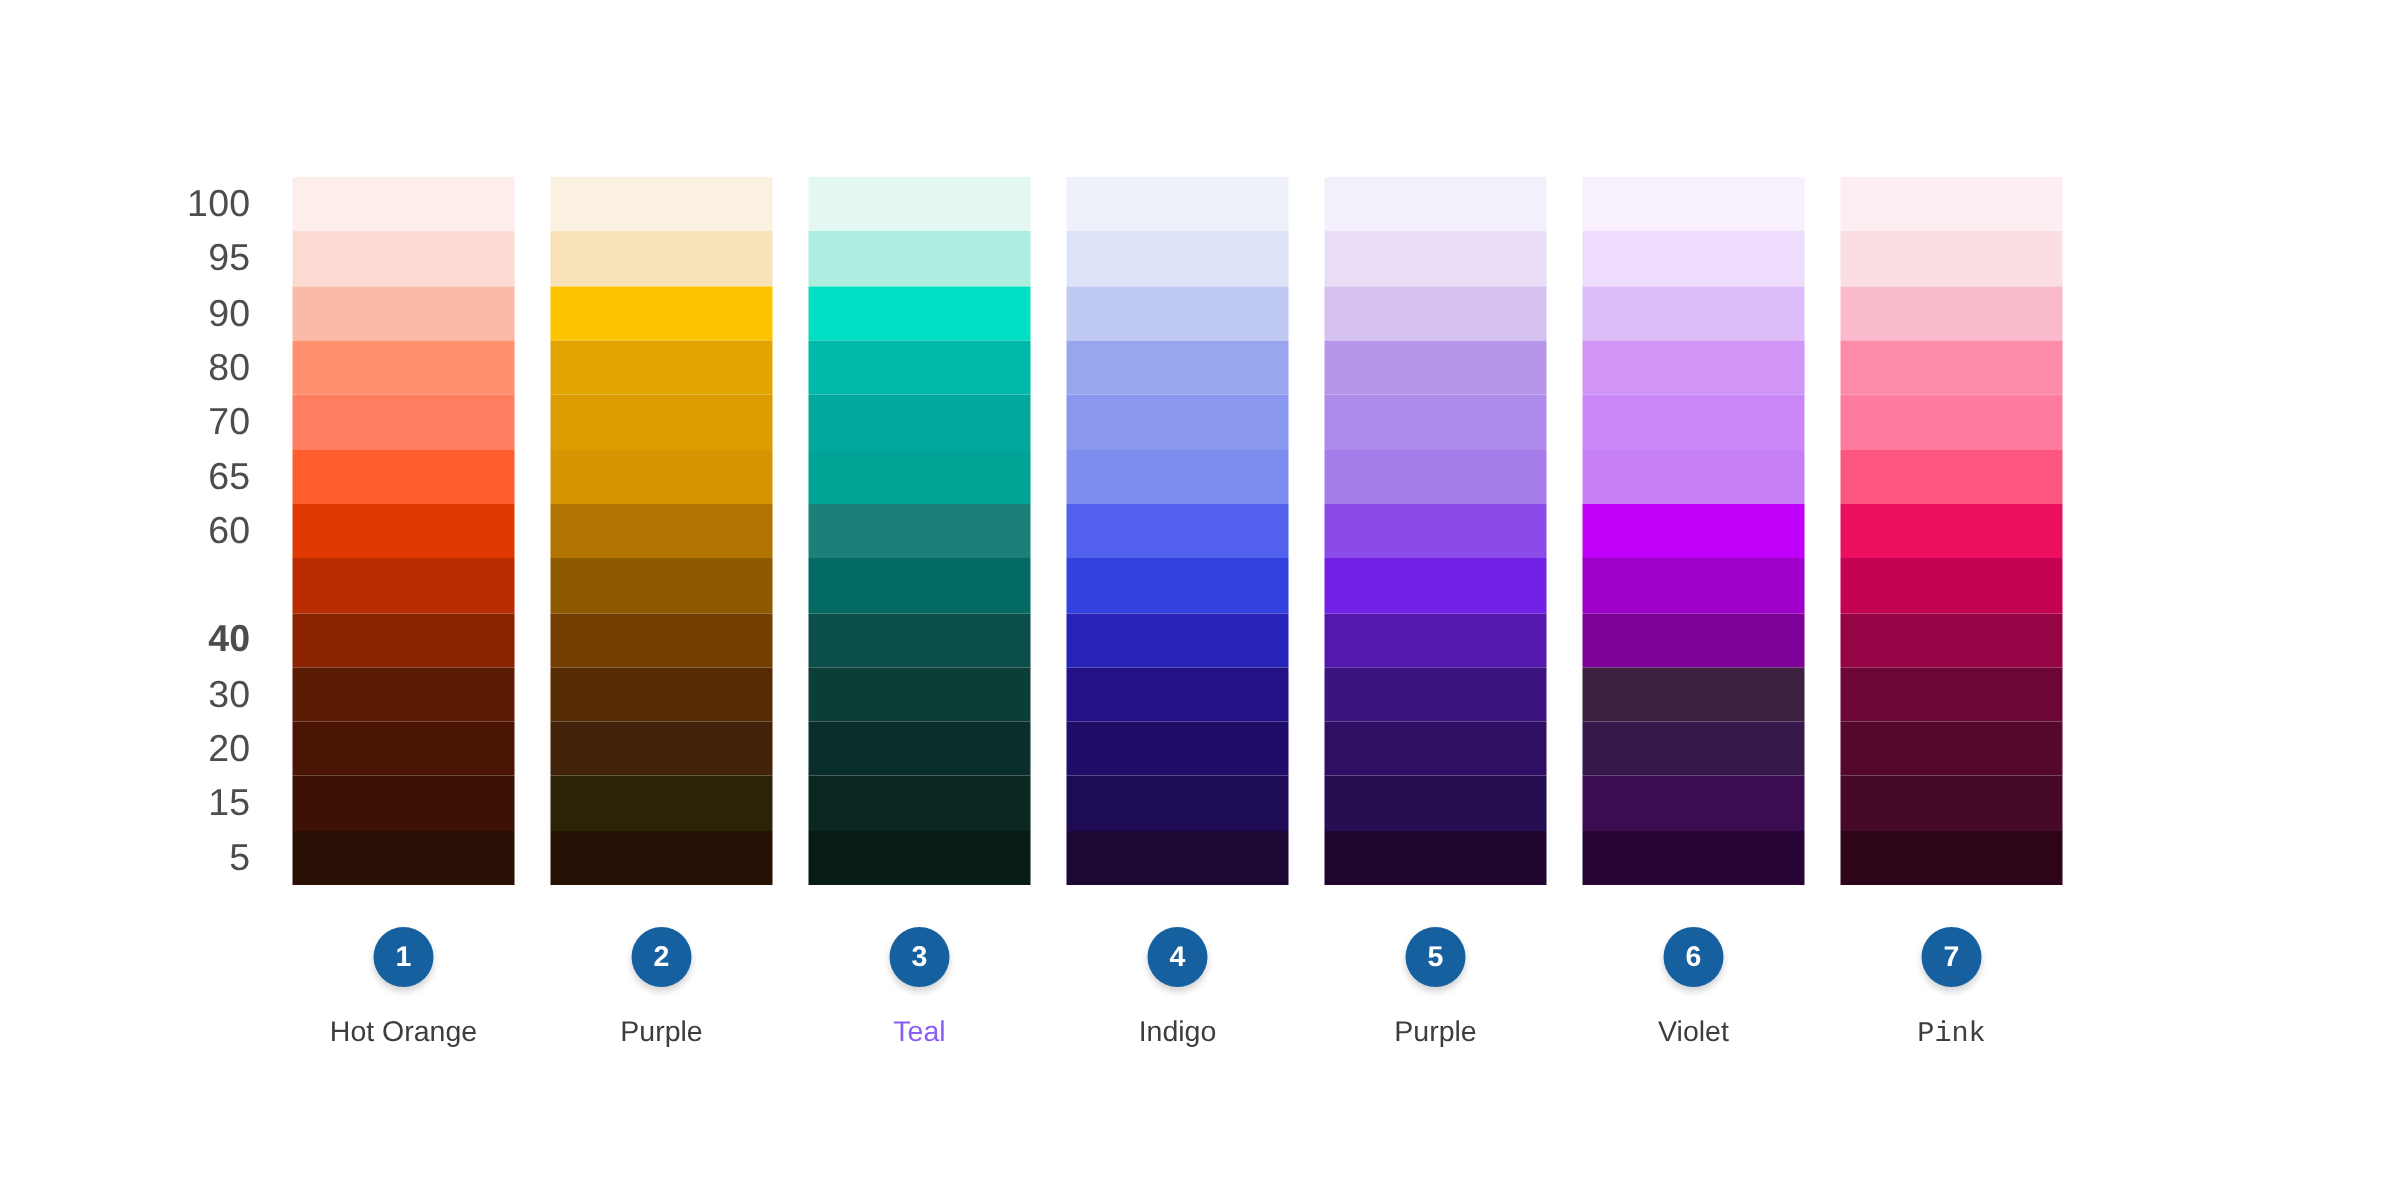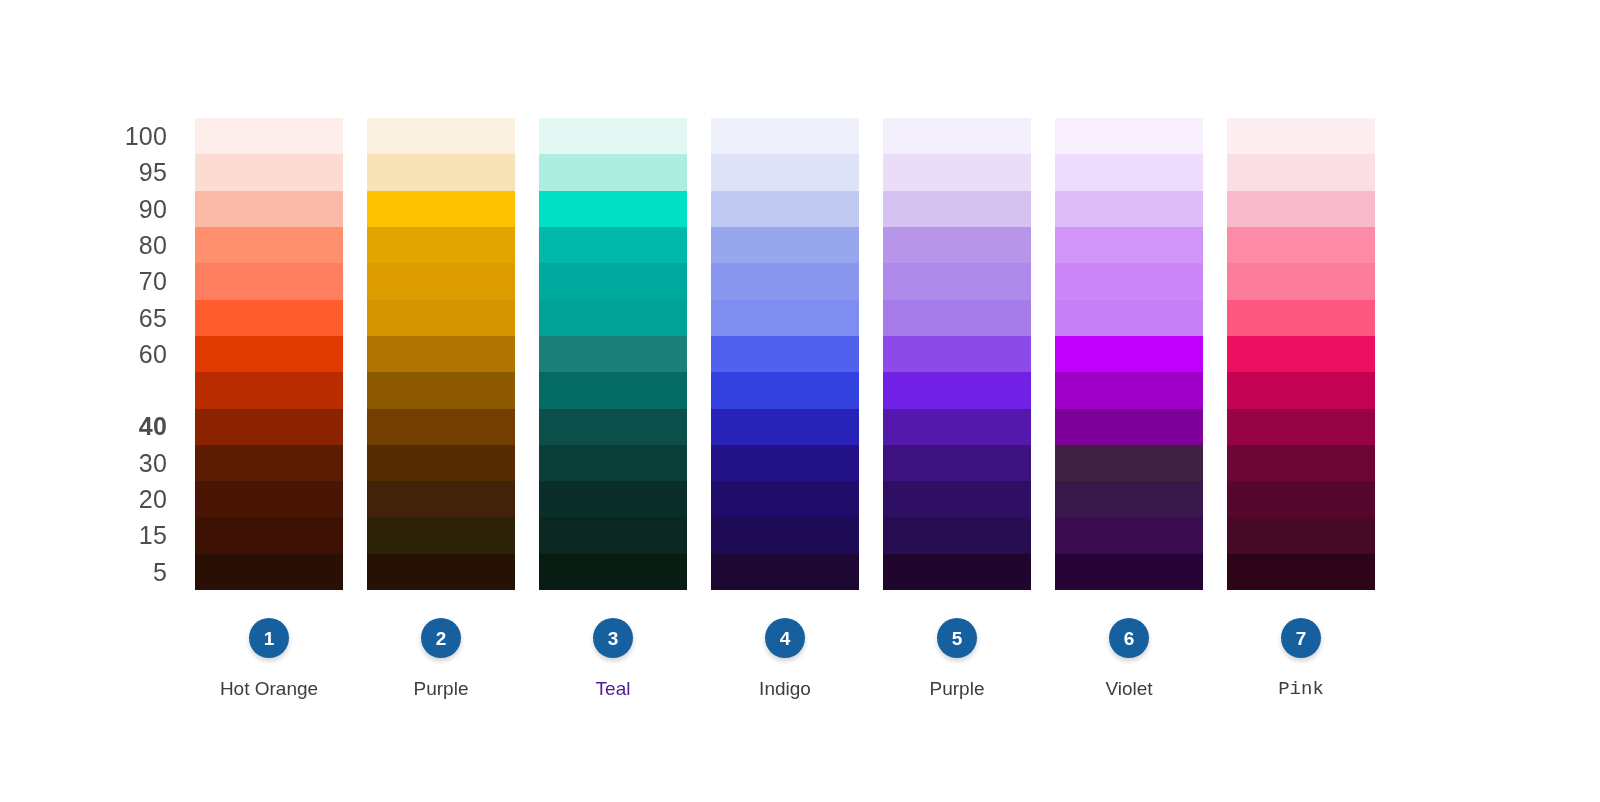--- a/index.html
+++ b/index.html
@@ -234,21 +234,21 @@
       <div class="column-footer" style="left: 195px; width: 148px;">
         <div class="badge" style="background: rgb(23, 96, 159); color: rgb(255, 255, 255);">1</div>
         <div class="column-name" style="color: rgb(61, 61, 61);">Hot Orange</div>
       </div>
       <div class="column-footer" style="left: 367px; width: 148px;">
         <div class="badge" style="background: rgb(23, 96, 159); color: rgb(255, 255, 255);">2</div>
         <div class="column-name" style="color: rgb(61, 61, 61);">Purple</div>
       </div>
       <div class="column-footer" style="left: 539px; width: 148px;">
         <div class="badge" style="background: rgb(23, 96, 159); color: rgb(255, 255, 255);">3</div>
-        <div class="column-name" style="color: #4c1d95;">Teal</div>
+        <div class="column-name" style="color: #8b5cf6;">Teal</div>
       </div>
       <div class="column-footer" style="left: 711px; width: 148px;">
         <div class="badge" style="background: rgb(23, 96, 159); color: rgb(255, 255, 255);">4</div>
         <div class="column-name" style="color: rgb(61, 61, 61);">Indigo</div>
       </div>
       <div class="column-footer" style="left: 883px; width: 148px;">
         <div class="badge" style="background: rgb(23, 96, 159); color: rgb(255, 255, 255);">5</div>
         <div class="column-name" style="color: rgb(61, 61, 61);">Purple</div>
       </div>
       <div class="column-footer" style="left: 1055px; width: 148px;">

